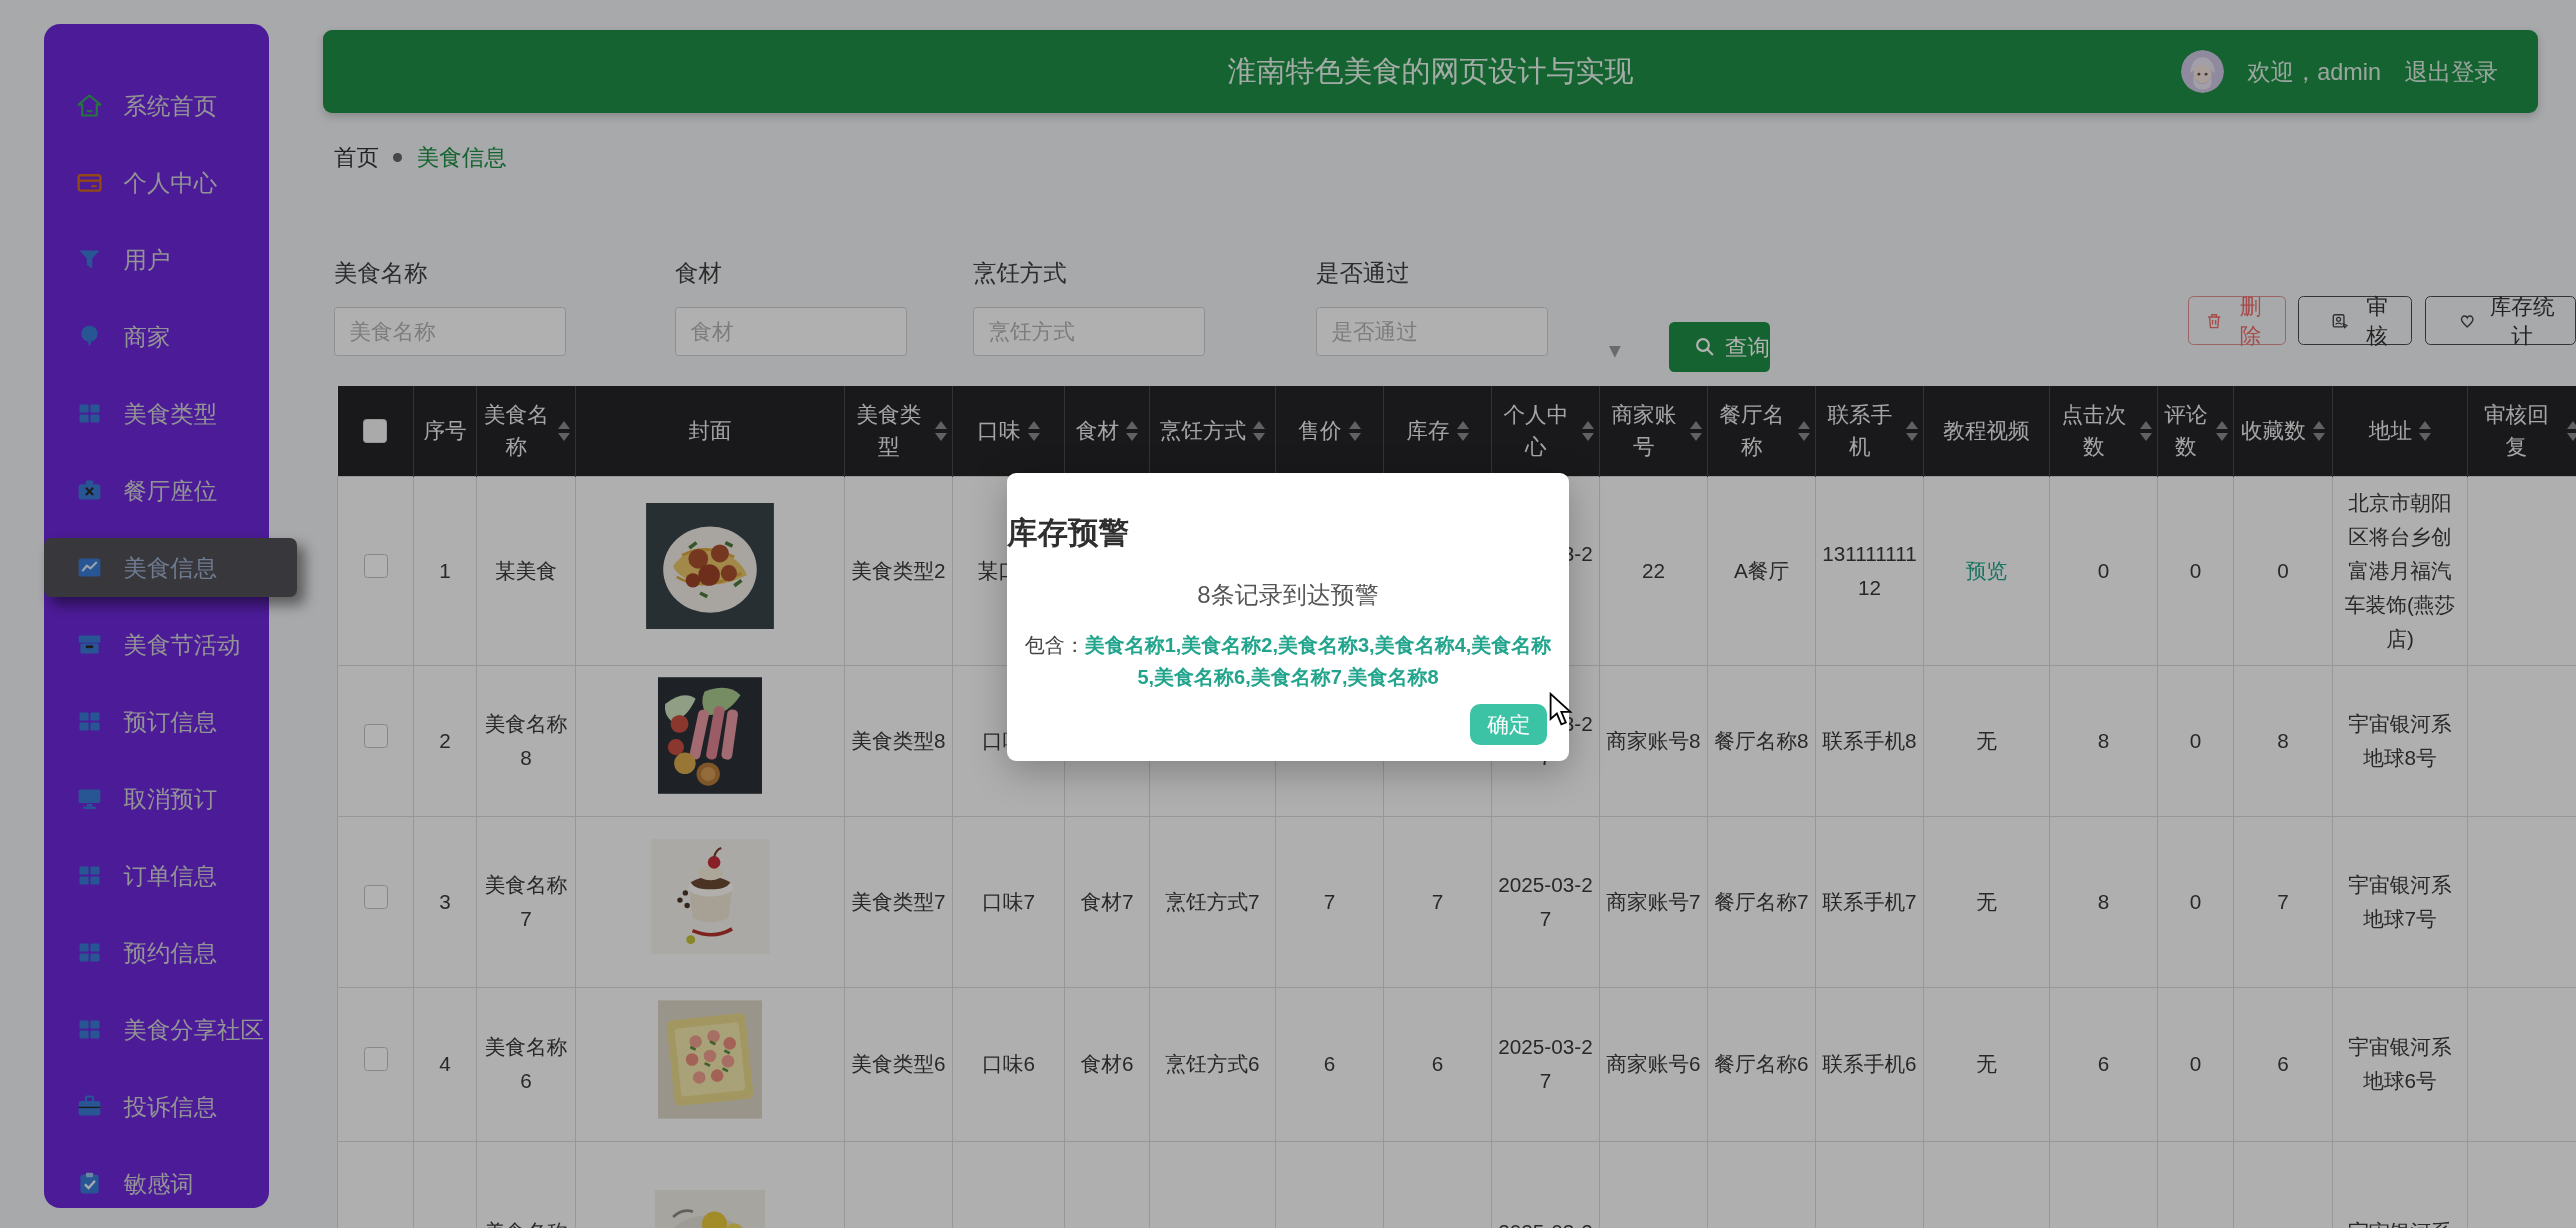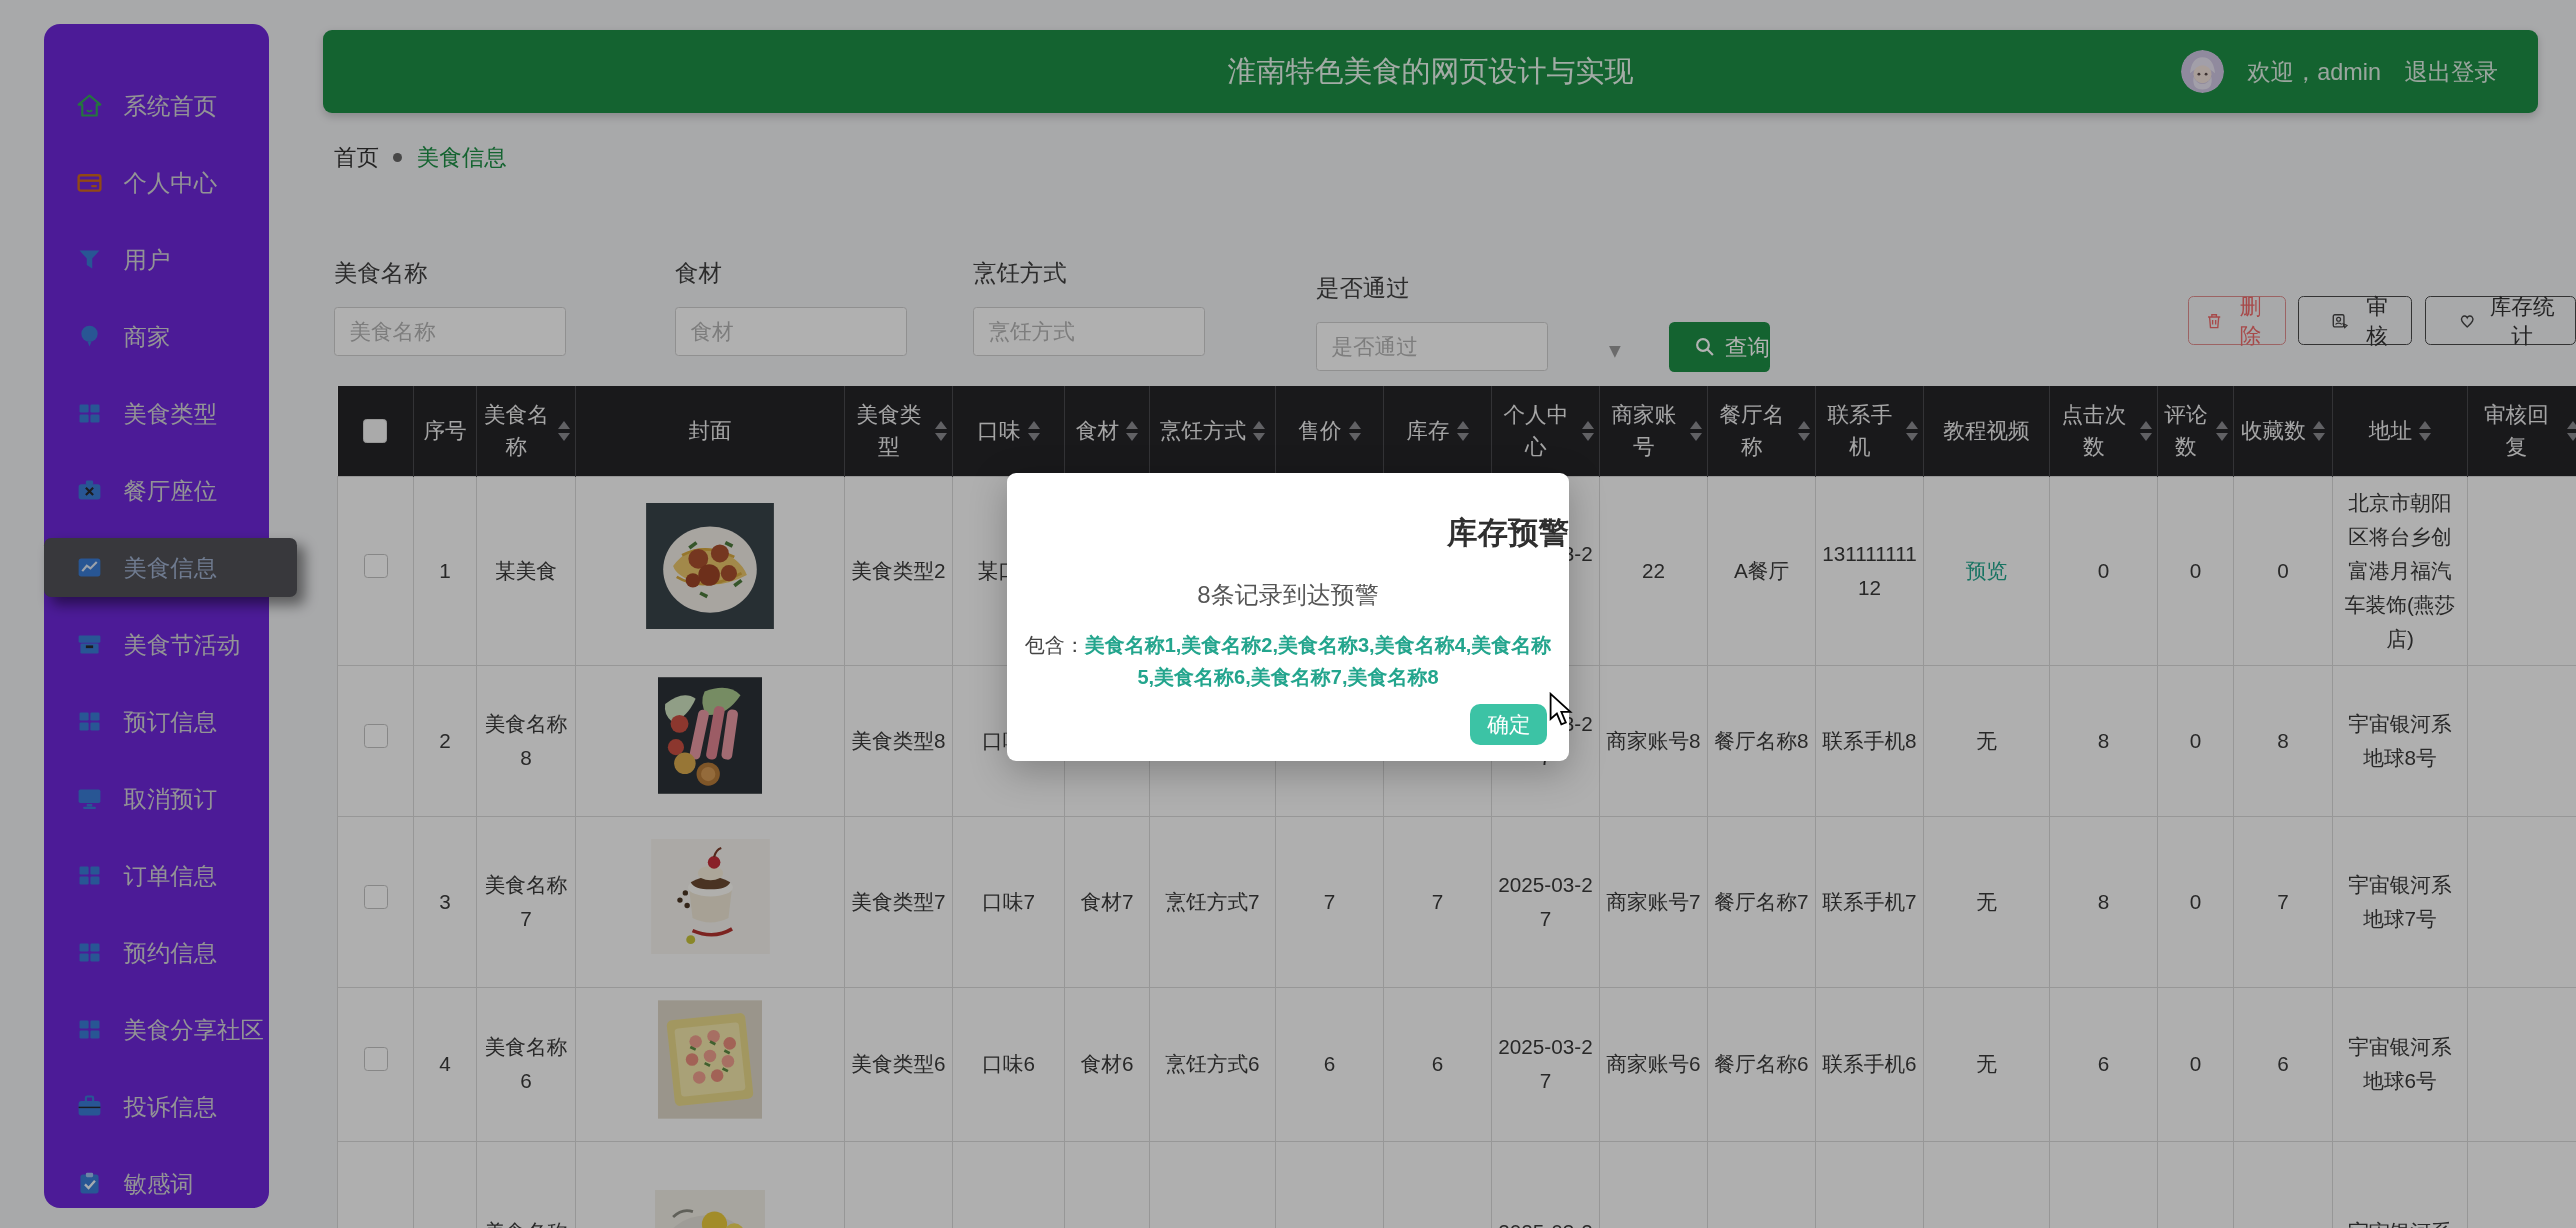--- a/index.html
+++ b/index.html
@@ -66,21 +66,21 @@
   .cb { display:inline-block; width:24px; height:24px; border:1.8px solid #c2c2c2;
     border-radius:3.6px; background:#fff; cursor:pointer; }
   .cb.dark { border:1.8px solid #d8d8d8; background:#f4f4f4; }
   .link-teal { color:#23a58d; cursor:pointer; }
   .cover-box { display:inline-flex; }
 
   
   .overlay { position:absolute; inset:0; background:rgba(0,0,0,.30); z-index:40; }
   .modal { position:absolute; left:1007px; top:473px; width:562px; height:288px;
     background:#fff; border-radius:9px; z-index:50; box-shadow:0 10.8px 36px rgba(0,0,0,.25); }
-  .modal h3 { margin-top:40px; text-align:right; font-size:30.5px; color:#2f2f2f; }
+  .modal h3 { margin-top:40px; text-align:left; font-size:30.5px; color:#2f2f2f; }
   .modal .sub { margin-top:25px; text-align:center; font-size:24px; color:#555; }
   .modal .body { margin:18px 14.4px 0; text-align:center; font-size:20px; line-height:32px; color:#444; }
   .modal .names { color:#23a58d; font-weight:bold; }
   .confirm { position:absolute; right:21.6px; bottom:16px; width:77px; height:41px;
     background:#3cc3a5; color:#fff; border:none; border-radius:10px; font-size:21.6px; cursor:pointer; }
   .cursor { position:absolute; left:1547px; top:692px; z-index:60; }
 </style>
 </head>
 <body>
 
@@ -268,21 +268,21 @@
     <button class="search-btn">
       <svg width="21.6" height="21.6" viewBox="0 0 24 24">
         <circle cx="10" cy="10" r="6.5" fill="none" stroke="#fff" stroke-width="2.4"></circle>
         <line x1="15" y1="15" x2="21" y2="21" stroke="#fff" stroke-width="2.4"></line>
       </svg>
       <span>查询</span>
     </button>
   <div class="fgroup" style="left: 0px;"><label>美食名称</label><input class="inp" placeholder="美食名称" style=""></div>
       <div class="fgroup" style="left: 341px;"><label>食材</label><input class="inp" placeholder="食材" style=""></div>
       <div class="fgroup" style="left: 639px;"><label>烹饪方式</label><input class="inp" placeholder="烹饪方式" style=""></div>
-      <div class="fgroup" style="left: 982px; margin-top: 15px;"><label>是否通过</label><input class="inp" placeholder="是否通过" style=""></div>
+      <div class="fgroup" style="left: 982px;"><label>是否通过</label><input class="inp" placeholder="是否通过" style=""></div>
     </div>
 
   <div class="toolbar">
     <button class="tbtn danger">
       <svg width="21.6" height="21.6" viewBox="0 0 24 24">
         <path d="M4 7h16M9 7V4h6v3M6 7l1.2 14h9.6L18 7M10 11v6M14 11v6" fill="none" stroke="#ef6b6b" stroke-width="1.8"></path>
       </svg>
       <span>删除</span>
     </button>
     <button class="tbtn plain">

